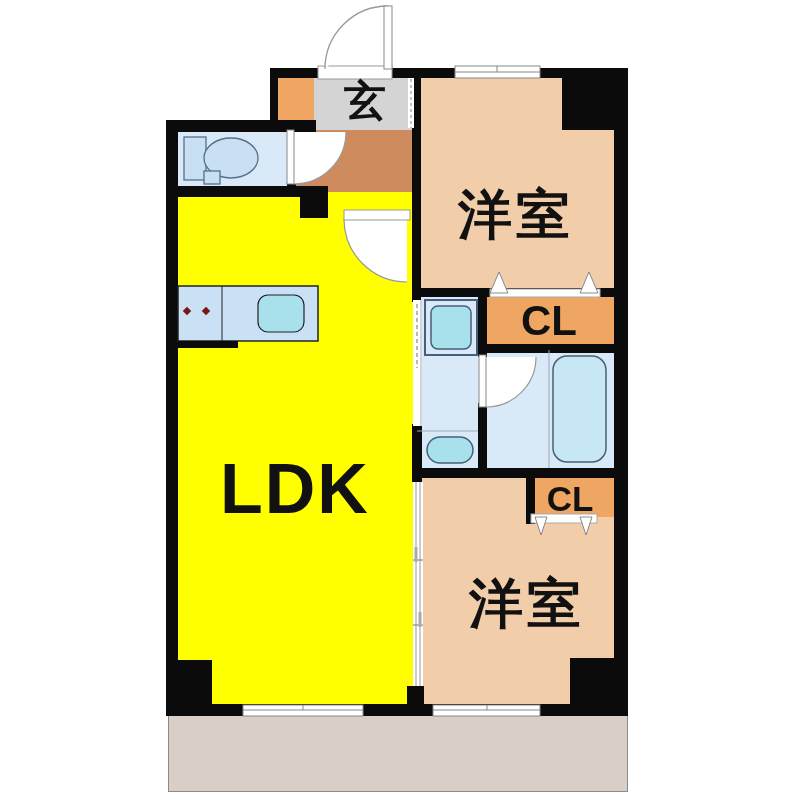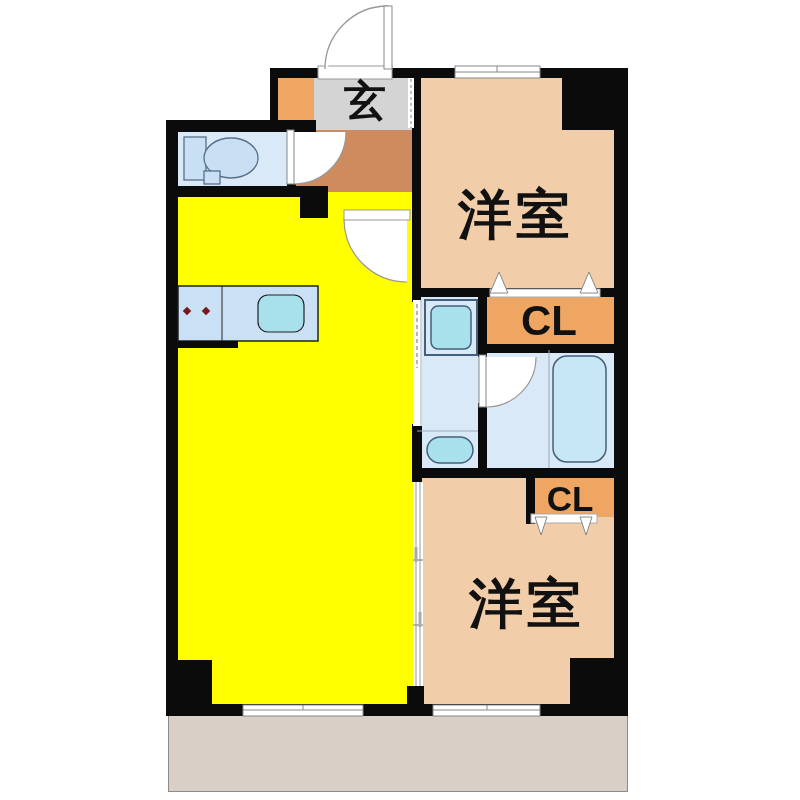--- a/index.html
+++ b/index.html
@@ -168,17 +168,18 @@
     </g>
     <g>
       <rect x="433" y="705" width="107" height="11" fill="#ffffff" stroke="#888" stroke-width="1"></rect>
       <line x1="433" y1="710" x2="540" y2="710" stroke="#888" stroke-width="1"></line>
       <line x1="487" y1="705" x2="487" y2="710" stroke="#888" stroke-width="1"></line>
     </g>
   </svg>
 
   <div class="label cjk lbl-genkan">玄</div>
   <div class="label cjk lbl-bed-top">洋室</div>
+  <div class="label lbl-ldk">LDK</div>
   <div class="label lbl-cl1">CL</div>
   <div class="label cjk lbl-bed-bottom">洋室</div>
   <div class="label lbl-cl2">CL</div>
 
 </div>
 
 </body></html>

